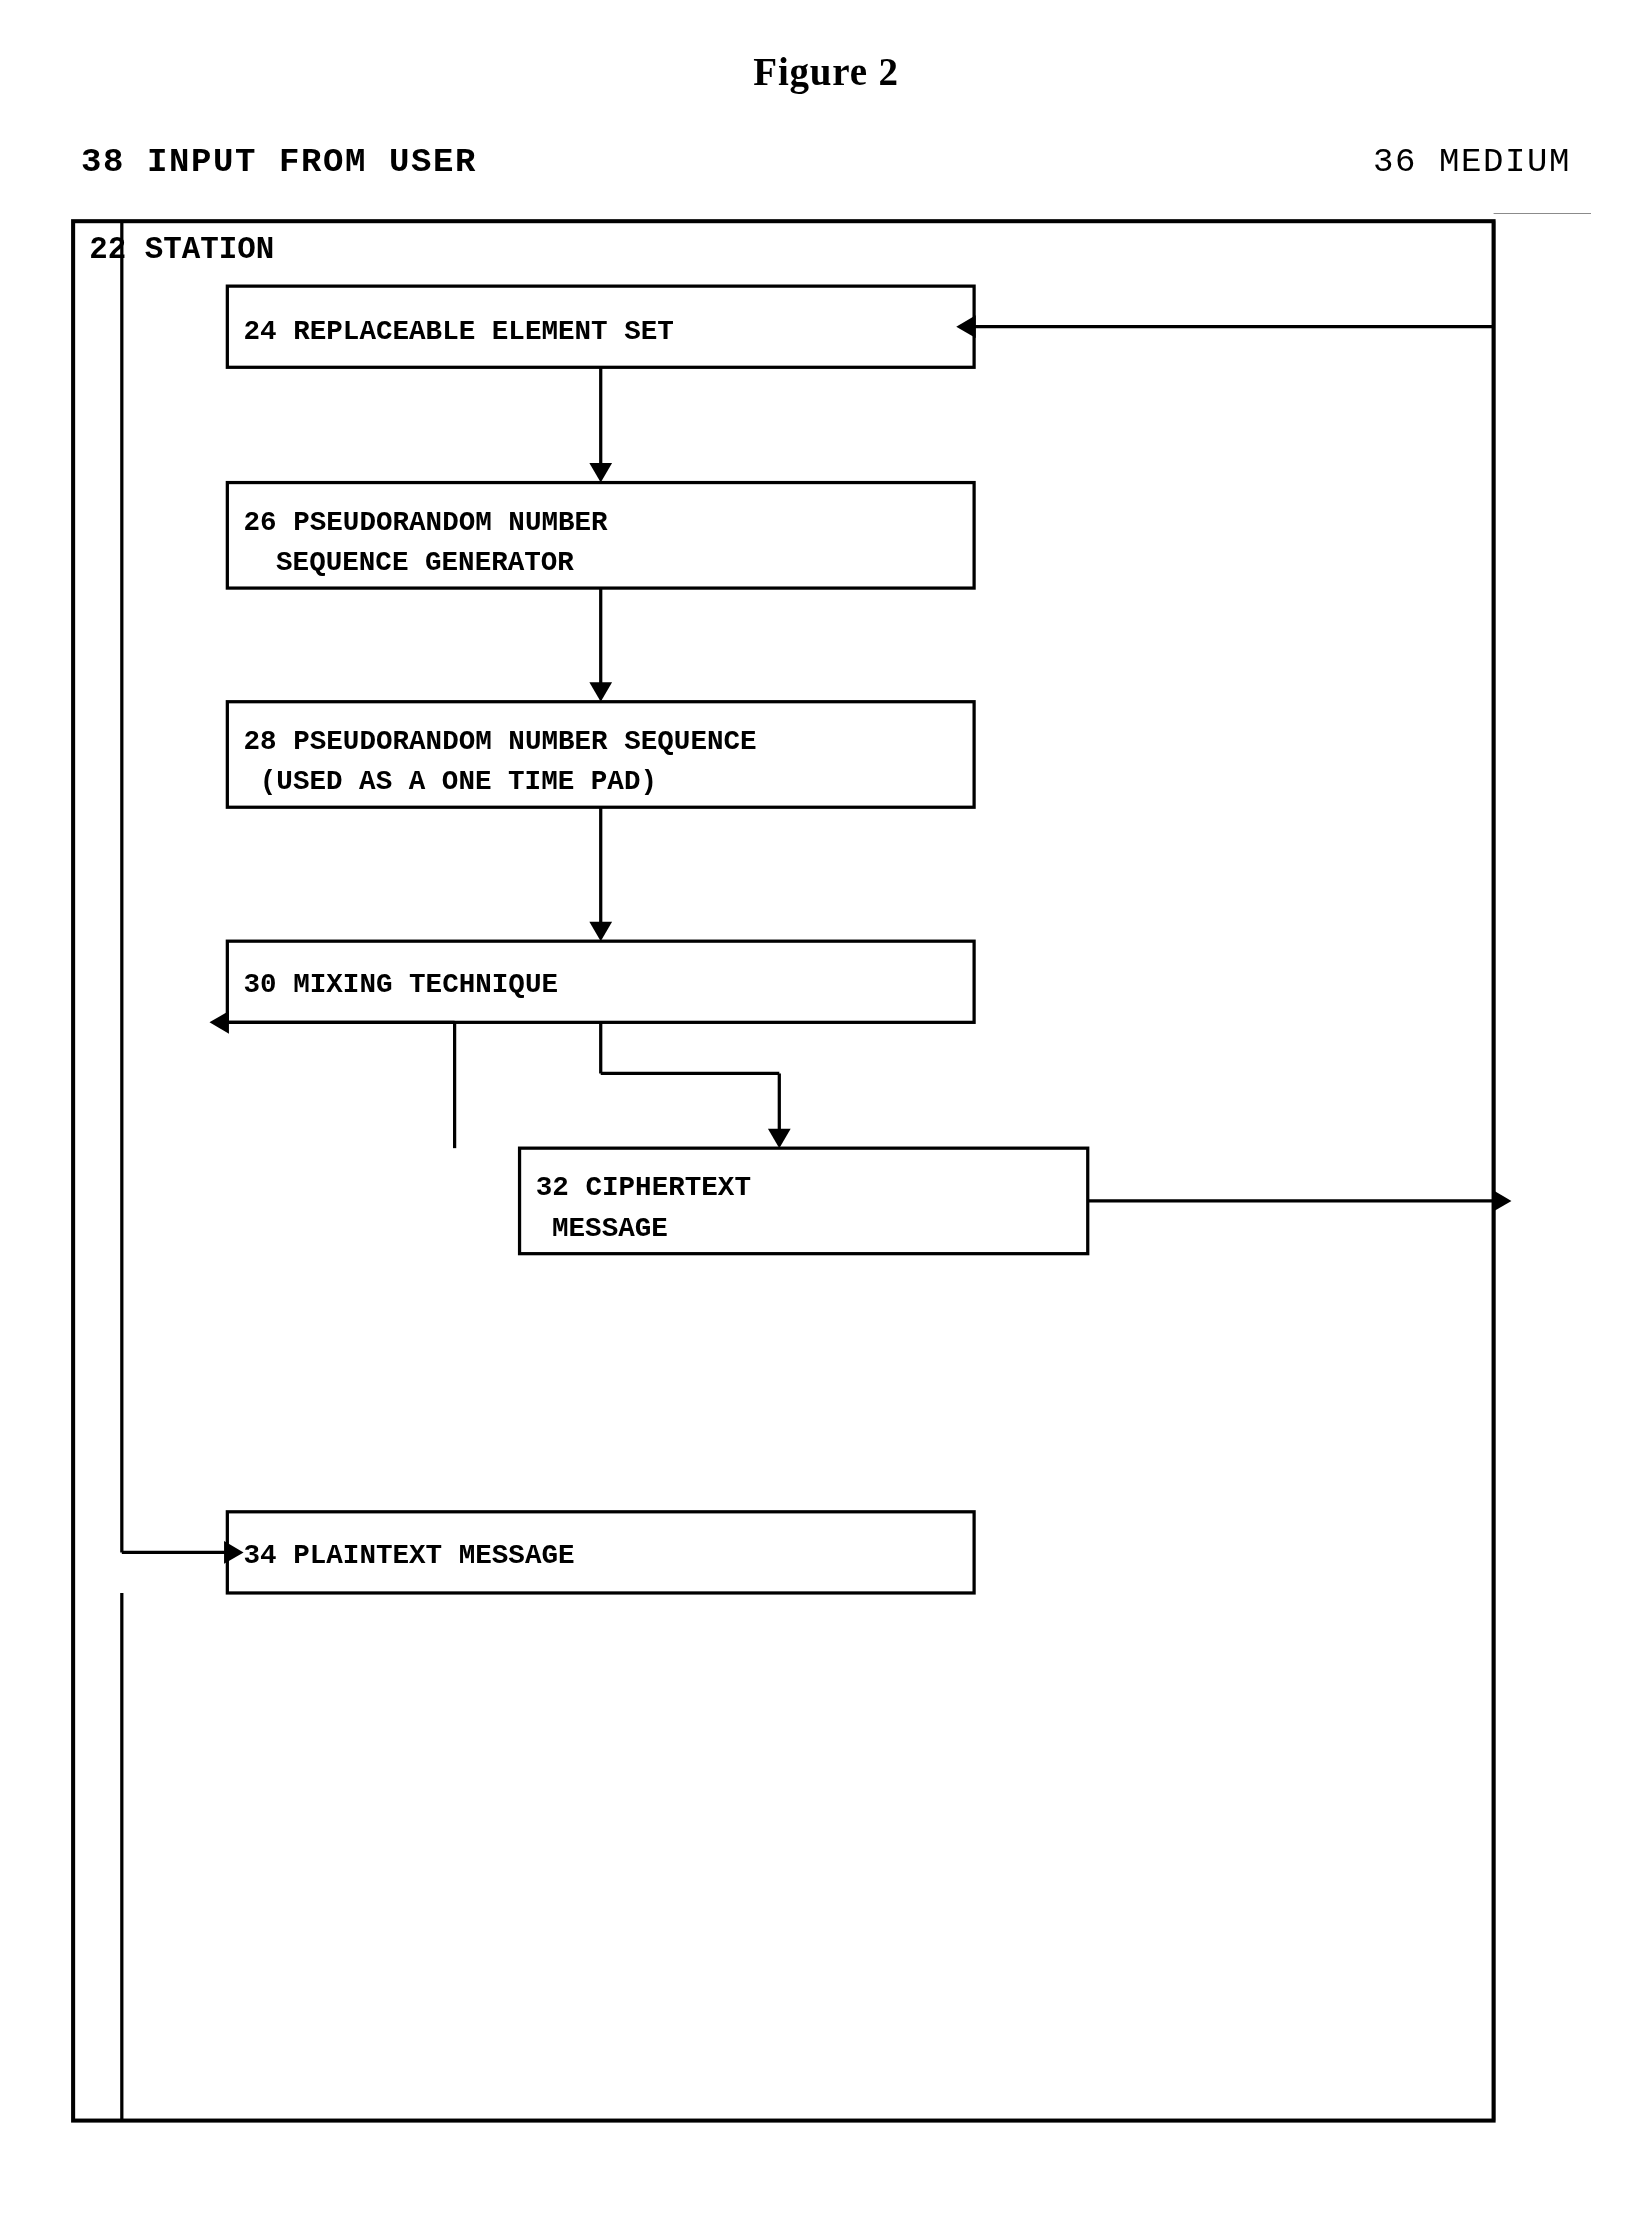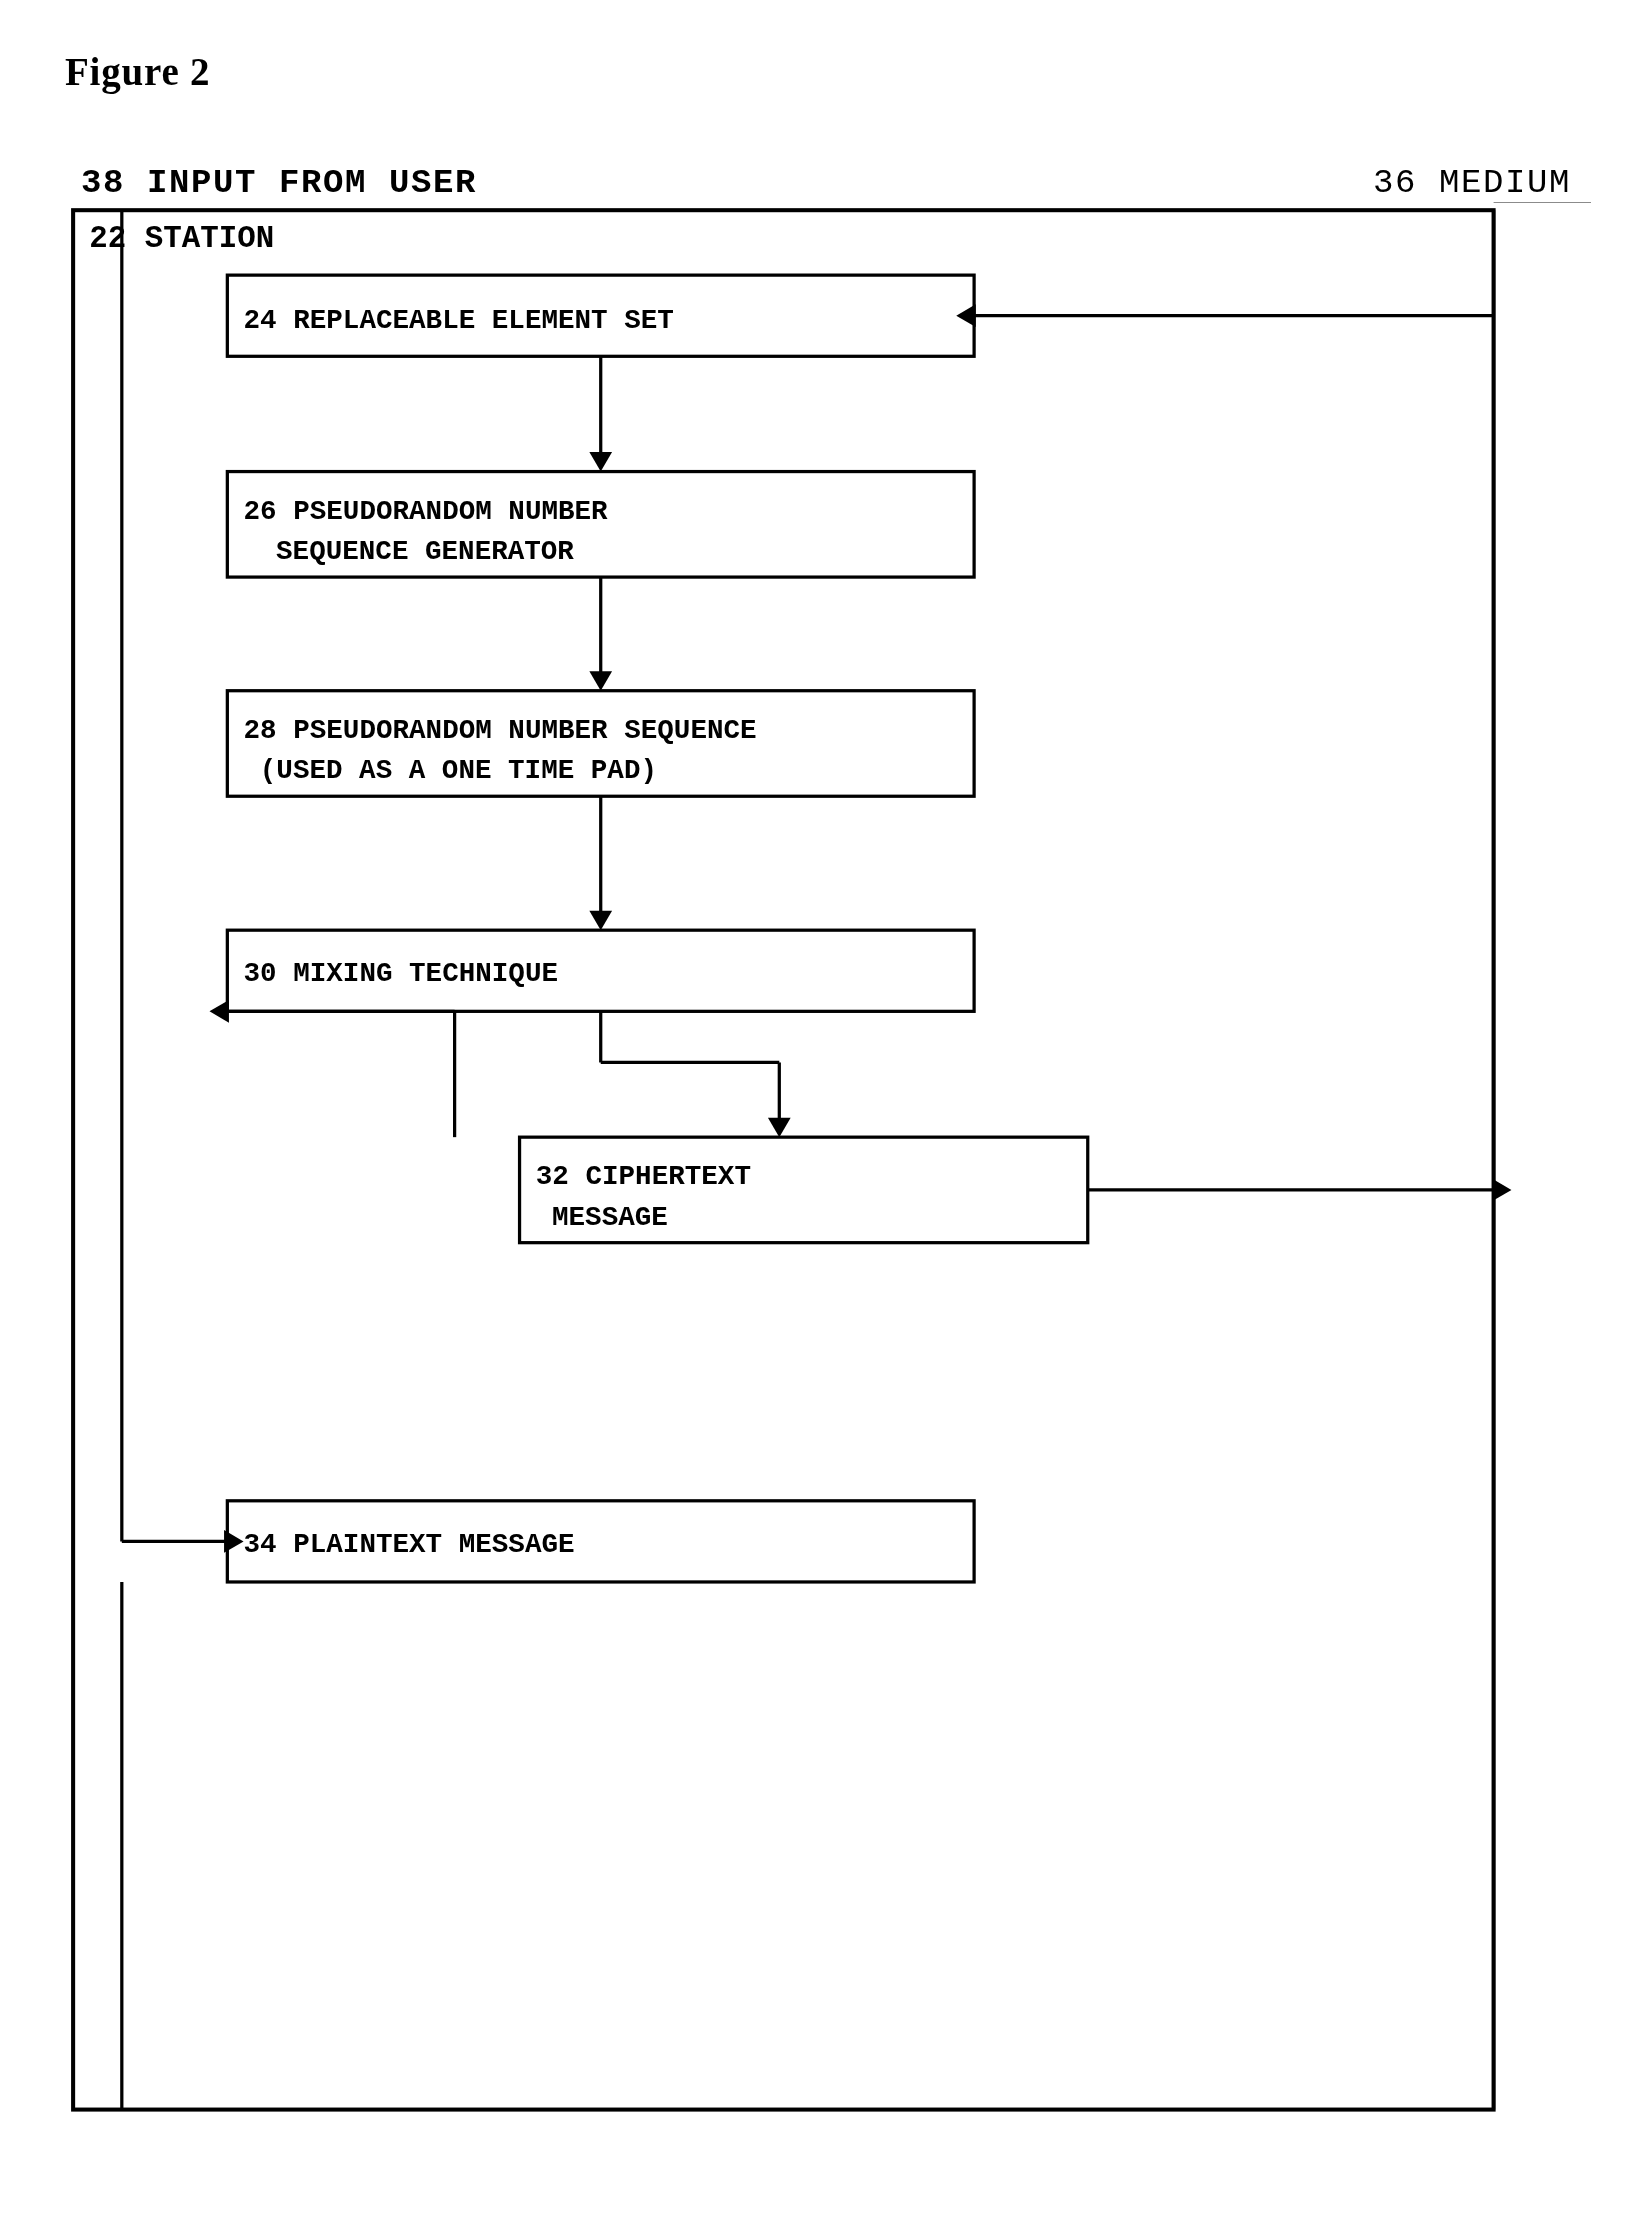--- a/index.html
+++ b/index.html
@@ -15,31 +15,32 @@
 
     .page {
       width: 1652px;
       min-height: 2227px;
       background: #ffffff;
       position: relative;
       padding: 49px 65px;
     }
 
     .figure-title {
-      text-align: left;
+      text-align: center;
       font-size: 39px;
       font-weight: bold;
       font-family: 'Times New Roman', serif;
-      margin-bottom: 70px;
+      margin-bottom: 49px;
       letter-spacing: 0.8px;
     }
 
     .top-labels {
       display: flex;
       justify-content: space-between;
+      margin-bottom: 32px;
       padding: 0 16px;
     }
 
     .top-label-left {
       font-size: 34px;
       font-weight: bold;
       letter-spacing: 1.6px;
     }
 
     .top-label-right {

